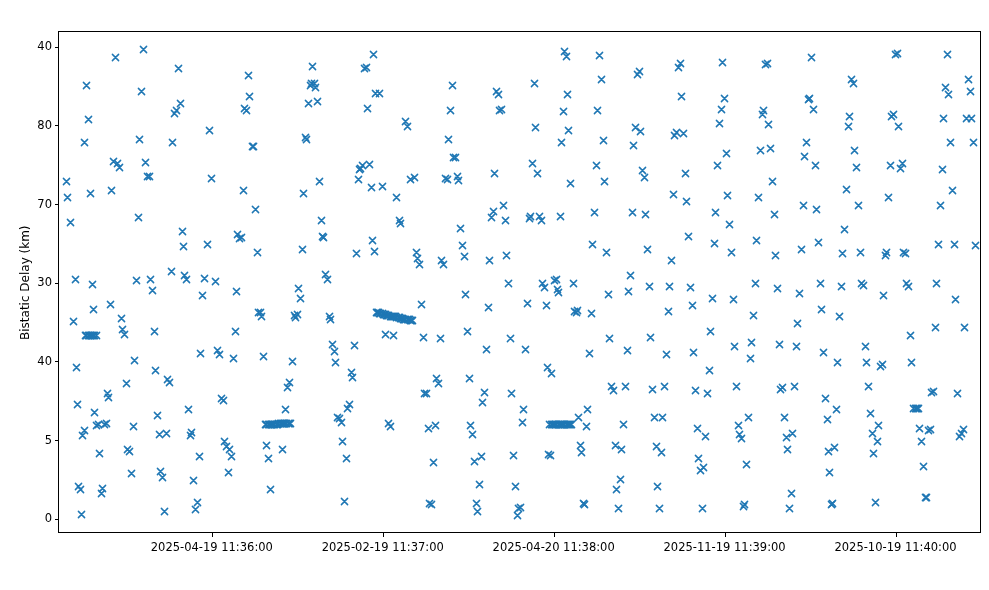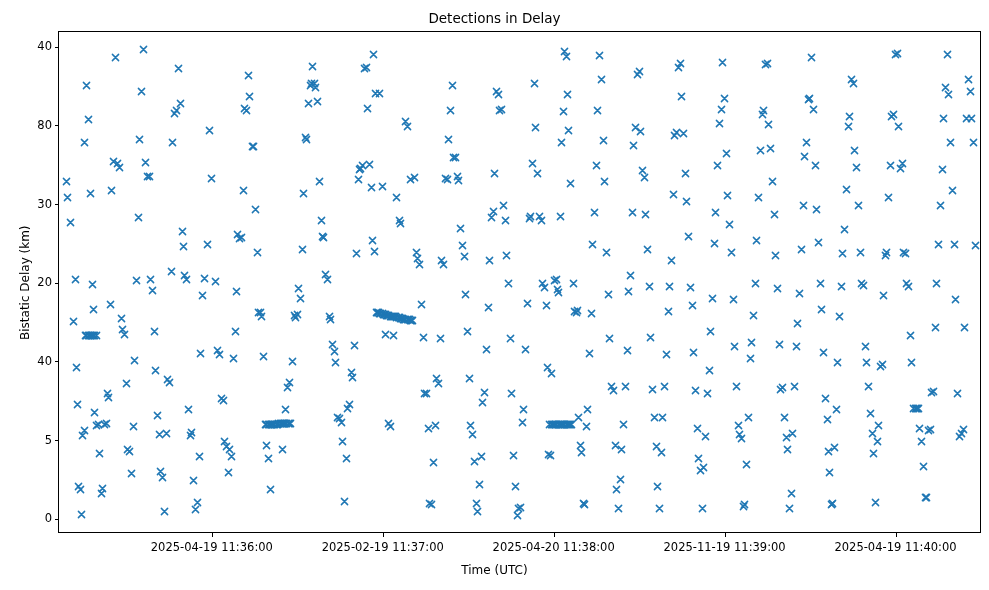--- a/index.html
+++ b/index.html
@@ -49,24 +49,22 @@
   #xlabel{
     position:absolute;left:0;width:989px;top:563px;
     text-align:center;font-size:12px;color:#000;
   }
 </style>
 </head>
 <body>
 
 <div id="fig">
 
-  <div id="title">Detections in Delay</div>
 
   <div id="ylabel" style="left: 18px; top: 339.5px; transform: rotate(-90deg);">Bistatic Delay (km)</div>
-  <div id="xlabel">Time (UTC)</div>
 
   <div id="axes">
     <div id="plot">
         <div class="marker" style="left: 7.12px; top: 149.5px;">
           <svg width="9" height="9" viewBox="0 0 9 9">
             <path d="M1.4 1.4 L7.6 7.6 M7.6 1.4 L1.4 7.6" stroke="#1f77b4" stroke-width="1.5" stroke-linecap="round" fill="none"></path>
           </svg>
         </div>
         <div class="marker" style="left: 8.55px; top: 165.24px;">
           <svg width="9" height="9" viewBox="0 0 9 9">
@@ -3097,34 +3095,34 @@
   </div>
 
   <div id="yticks-layer">
       <div class="ytick" style="left: 54.5px; top: 518.84px; position: absolute; width: 3.5px;"></div>
       <div class="ytick-label" style="left: 24px; width: 28px; top: 511.34px;">0</div>
       <div class="ytick" style="left: 54.5px; top: 440.15px; position: absolute; width: 3.5px;"></div>
       <div class="ytick-label" style="left: 24px; width: 28px; top: 432.65px;">5</div>
       <div class="ytick" style="left: 54.5px; top: 361.47px; position: absolute; width: 3.5px;"></div>
       <div class="ytick-label" style="left: 24px; width: 28px; top: 353.97px;">40</div>
       <div class="ytick" style="left: 54.5px; top: 282.79px; position: absolute; width: 3.5px;"></div>
-      <div class="ytick-label" style="left: 24px; width: 28px; top: 275.29px;">20</div>
+      <div class="ytick-label" style="left: 24px; width: 28px; top: 275.29px;">30</div>
       <div class="ytick" style="left: 54.5px; top: 204.1px; position: absolute; width: 3.5px;"></div>
-      <div class="ytick-label" style="left: 24px; width: 28px; top: 196.6px;">30</div>
+      <div class="ytick-label" style="left: 24px; width: 28px; top: 196.6px;">70</div>
       <div class="ytick" style="left: 54.5px; top: 125.42px; position: absolute; width: 3.5px;"></div>
       <div class="ytick-label" style="left: 24px; width: 28px; top: 117.92px;">80</div>
       <div class="ytick" style="left: 54.5px; top: 46.74px; position: absolute; width: 3.5px;"></div>
       <div class="ytick-label" style="left: 24px; width: 28px; top: 39.24px;">40</div>
     </div>
   <div id="xticks-layer">
       <div class="xtick" style="position: absolute; left: 211.83px; top: 533px;"></div>
       <div class="xtick-label" style="left: 131.83px; width: 160px; top: 540px;">2025-04-19 11:36:00</div>
       <div class="xtick" style="position: absolute; left: 382.76px; top: 533px;"></div>
       <div class="xtick-label" style="left: 302.76px; width: 160px; top: 540px;">2025-02-19 11:37:00</div>
       <div class="xtick" style="position: absolute; left: 553.69px; top: 533px;"></div>
       <div class="xtick-label" style="left: 473.69px; width: 160px; top: 540px;">2025-04-20 11:38:00</div>
       <div class="xtick" style="position: absolute; left: 724.61px; top: 533px;"></div>
       <div class="xtick-label" style="left: 644.61px; width: 160px; top: 540px;">2025-11-19 11:39:00</div>
       <div class="xtick" style="position: absolute; left: 895.54px; top: 533px;"></div>
-      <div class="xtick-label" style="left: 815.54px; width: 160px; top: 540px;">2025-04-19 11:40:00</div>
+      <div class="xtick-label" style="left: 815.54px; width: 160px; top: 540px;">2025-10-19 11:40:00</div>
     </div>
 
 </div>
 
 </body></html>

